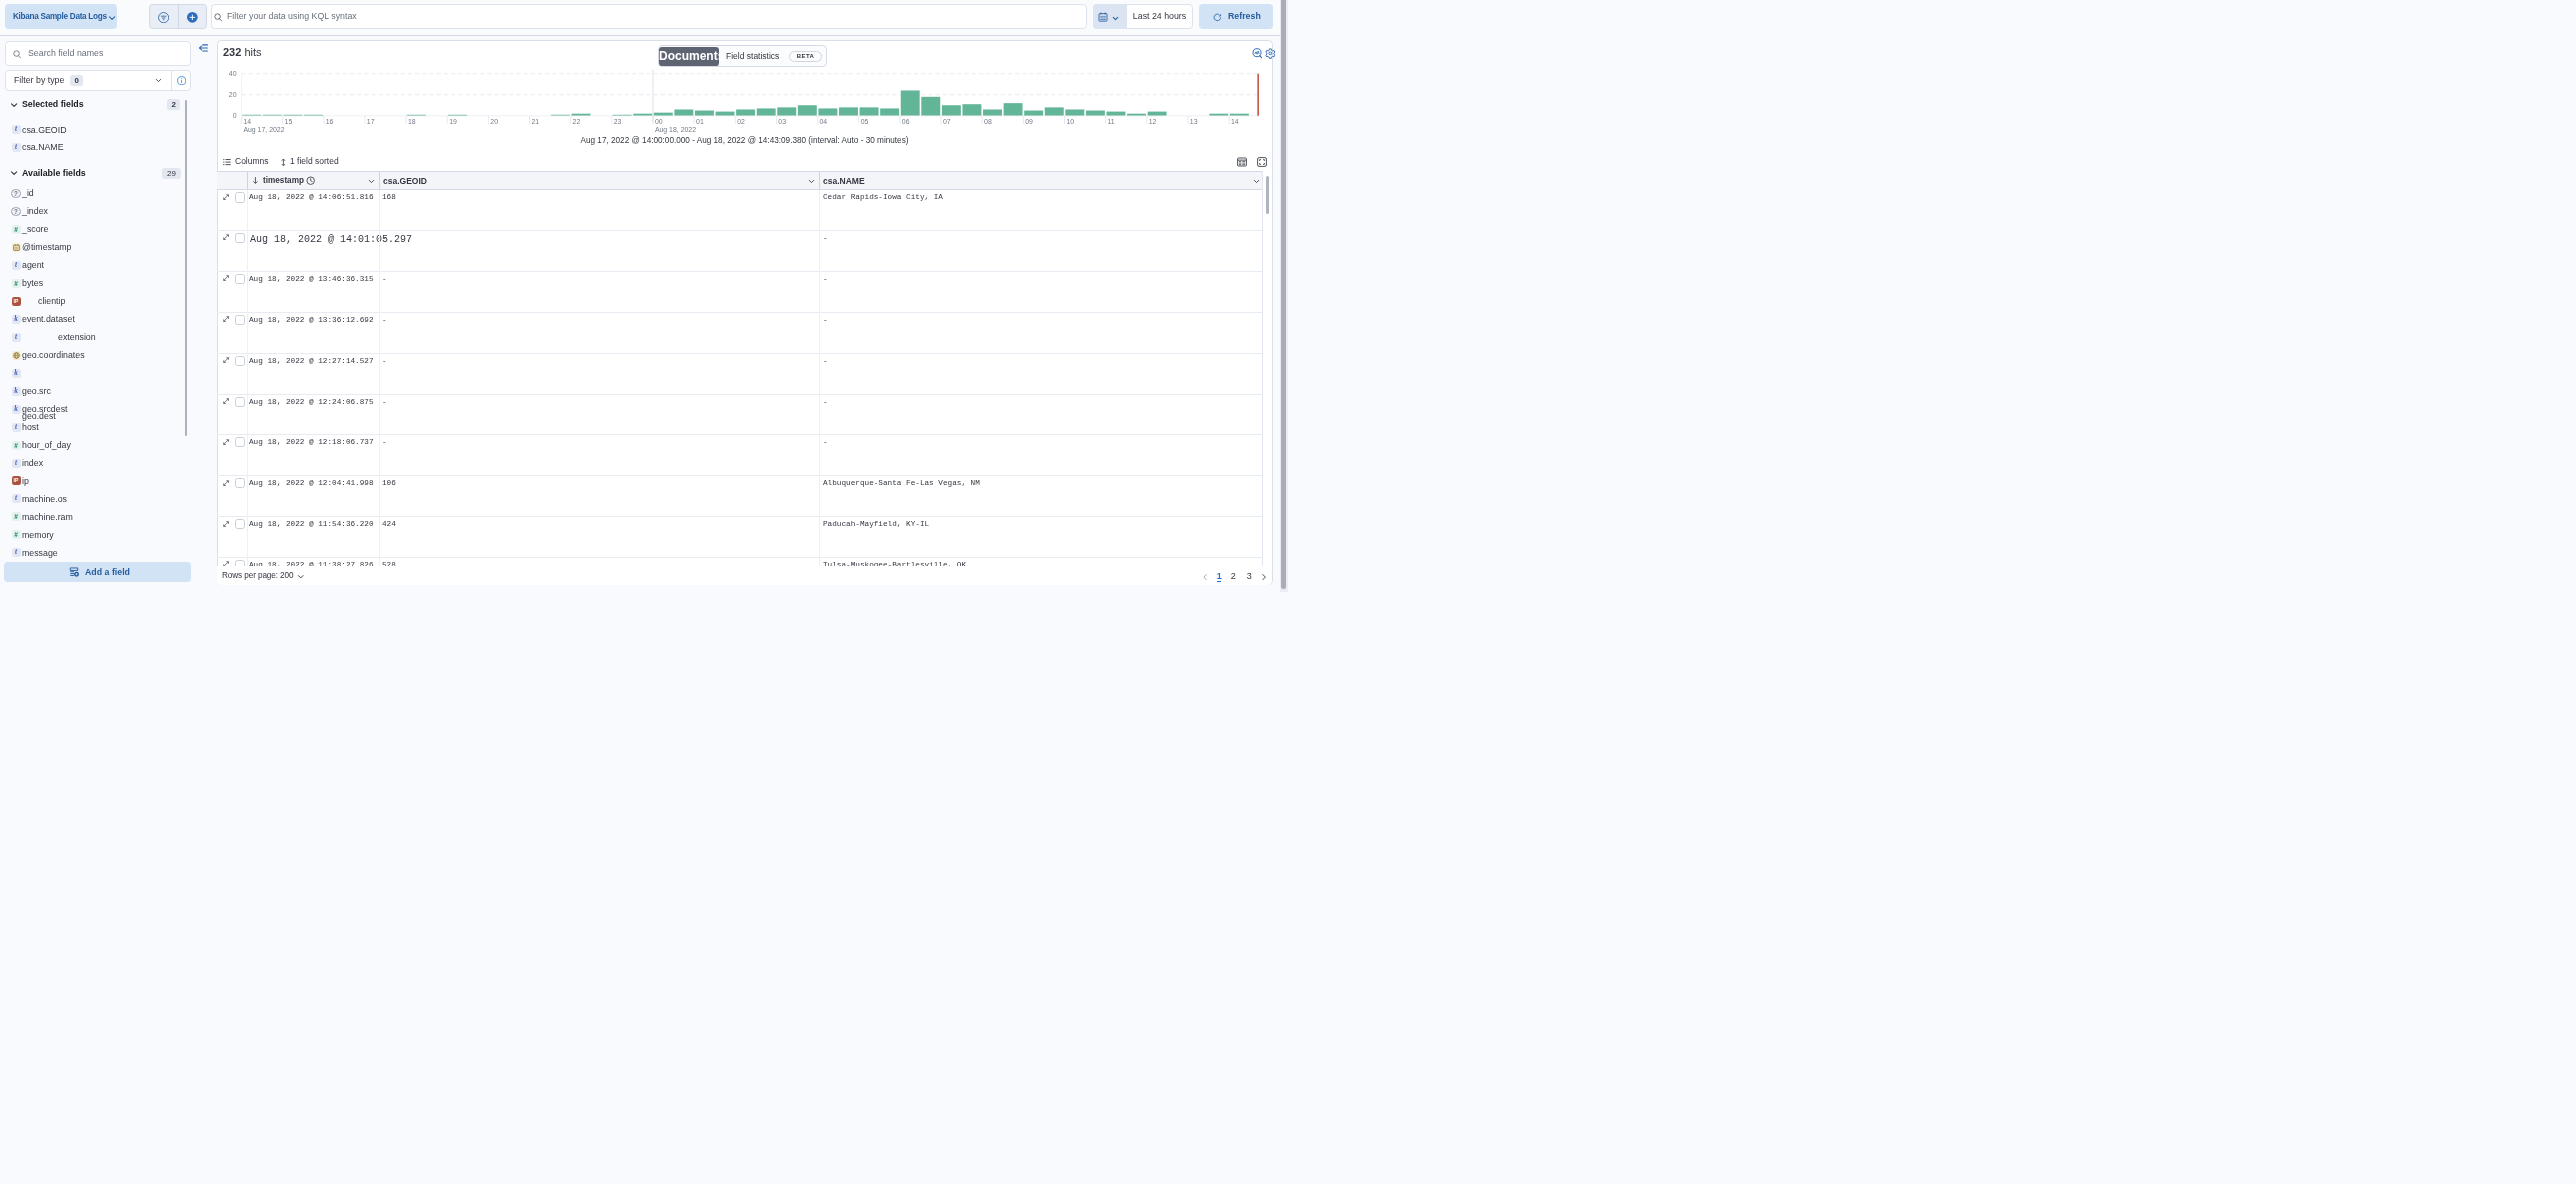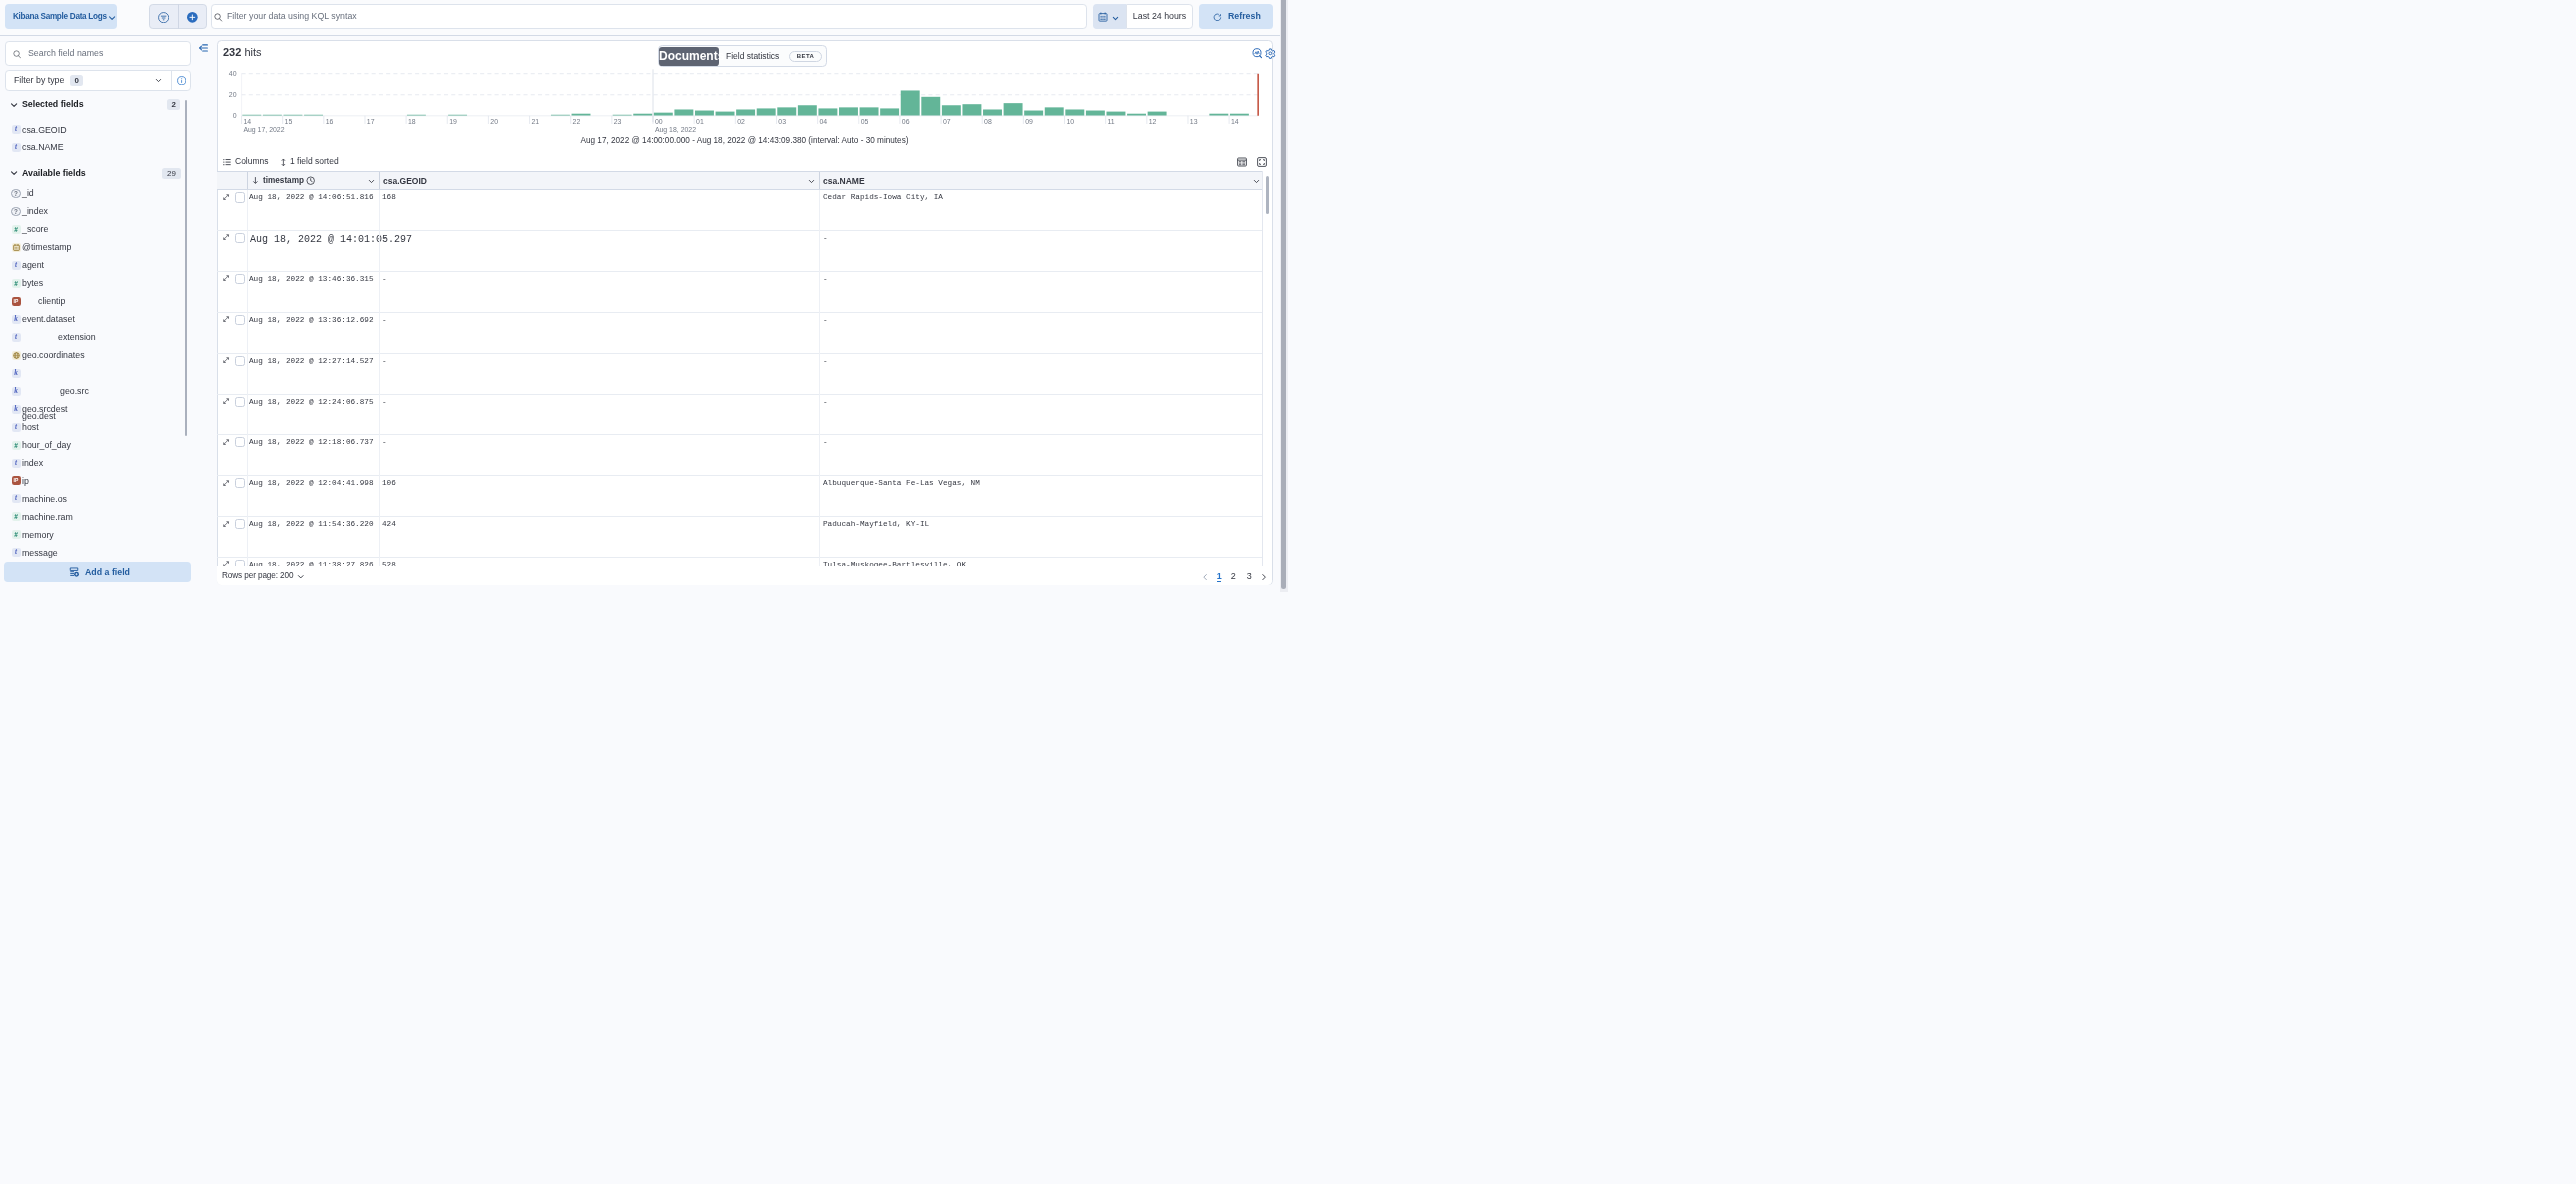--- a/index.html
+++ b/index.html
@@ -118,21 +118,21 @@
     <circle cx="8" cy="8" r="6.6" fill="none" stroke="currentColor" stroke-width="1.6"></circle>
     <ellipse cx="8" cy="8" rx="3" ry="6.6" fill="none" stroke="currentColor" stroke-width="1.3"></ellipse>
     <line x1="1.4" y1="8" x2="14.6" y2="8" stroke="currentColor" stroke-width="1.3"></line>
     <line x1="2.3" y1="4.6" x2="13.7" y2="4.6" stroke="currentColor" stroke-width="1.1"></line>
     <line x1="2.3" y1="11.4" x2="13.7" y2="11.4" stroke="currentColor" stroke-width="1.1"></line>
   </svg>
 <div class="abs" style="left:22px;top:349px;height:12.6px;line-height:12.6px;font-size:8.8px;color:#343741;">geo.coordinates</div>
 <div class="abs" style="left:11.5px;top:369px;width:9px;height:9px;background:#e2e7f4;border-radius:2.2px;text-align:center;line-height:9px;font-size:7.2px;font-weight:700;font-style:italic;font-family:'Liberation Serif',serif;color:#4b5fbe;">k</div>
 <div class="abs" style="left:22px;top:367px;height:12.6px;line-height:12.6px;font-size:8.8px;color:#343741;margin-top:43px;">geo.dest</div>
 <div class="abs" style="left:11.5px;top:387px;width:9px;height:9px;background:#e2e7f4;border-radius:2.2px;text-align:center;line-height:9px;font-size:7.2px;font-weight:700;font-style:italic;font-family:'Liberation Serif',serif;color:#4b5fbe;">k</div>
-<div class="abs" style="left:22px;top:385px;height:12.6px;line-height:12.6px;font-size:8.8px;color:#343741;padding-left:38px;">geo.src</div>
+<div class="abs" style="left:22px;top:385px;height:12.6px;line-height:12.6px;font-size:8.8px;color:#343741;">geo.src</div>
 <div class="abs" style="left:11.5px;top:405px;width:9px;height:9px;background:#e2e7f4;border-radius:2.2px;text-align:center;line-height:9px;font-size:7.2px;font-weight:700;font-style:italic;font-family:'Liberation Serif',serif;color:#4b5fbe;">k</div>
 <div class="abs" style="left:22px;top:403px;height:12.6px;line-height:12.6px;font-size:8.8px;color:#343741;">geo.srcdest</div>
 <div class="abs" style="left:11.5px;top:423px;width:9px;height:9px;background:#e2e7f4;border-radius:2.2px;text-align:center;line-height:9px;font-size:7.2px;font-weight:700;font-style:italic;font-family:'Liberation Serif',serif;color:#4b5fbe;">t</div>
 <div class="abs" style="left:22px;top:421px;height:12.6px;line-height:12.6px;font-size:8.8px;color:#343741;">host</div>
 <div class="abs" style="left:11.5px;top:441px;width:9px;height:9px;background:#e3f2ec;border-radius:2.2px;text-align:center;line-height:9px;font-size:6.6px;font-weight:700;color:#168067;">#</div>
 <div class="abs" style="left:22px;top:439px;height:12.6px;line-height:12.6px;font-size:8.8px;color:#343741;">hour_of_day</div>
 <div class="abs" style="left:11.5px;top:459px;width:9px;height:9px;background:#e2e7f4;border-radius:2.2px;text-align:center;line-height:9px;font-size:7.2px;font-weight:700;font-style:italic;font-family:'Liberation Serif',serif;color:#4b5fbe;">t</div>
 <div class="abs" style="left:22px;top:457px;height:12.6px;line-height:12.6px;font-size:8.8px;color:#343741;">index</div>
 <div class="abs" style="left:11.5px;top:476px;width:9px;height:9px;background:#aa5440;border-radius:2.2px;text-align:center;line-height:9px;font-size:5px;font-weight:700;color:#fff;letter-spacing:0.2px;">IP</div>
 <div class="abs" style="left:22px;top:475px;height:12.6px;line-height:12.6px;font-size:8.8px;color:#343741;">ip</div>

